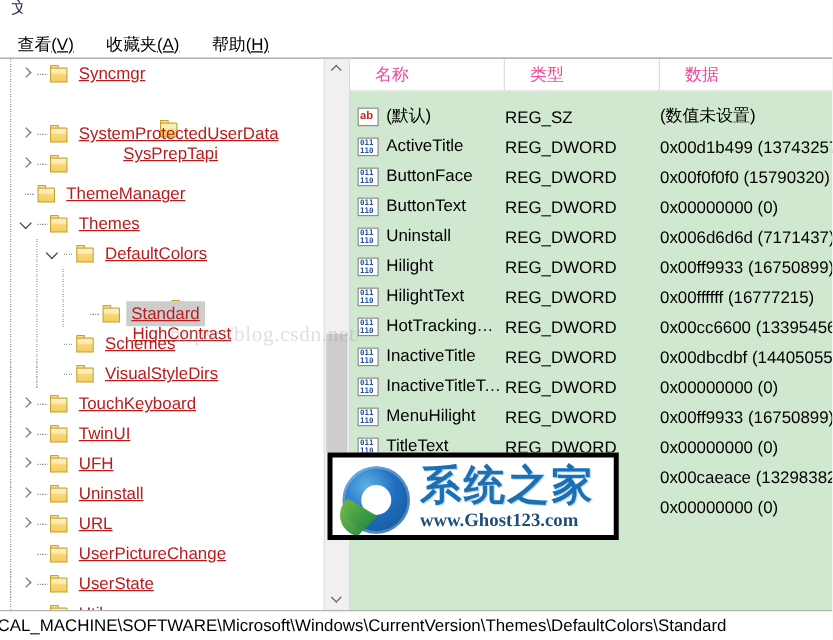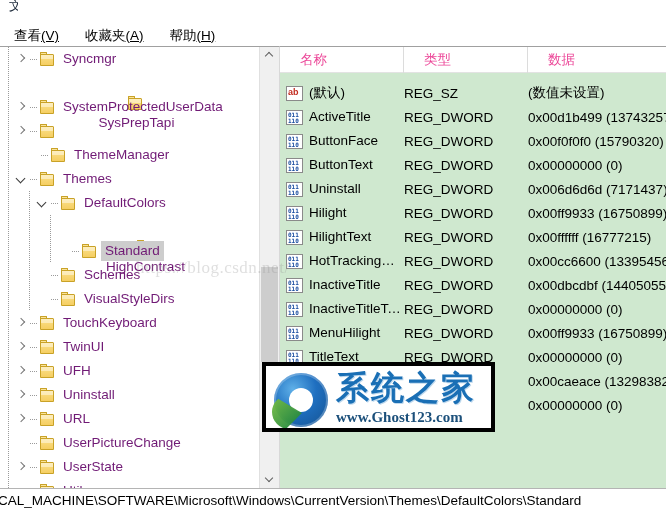--- a/index.html
+++ b/index.html
@@ -77,21 +77,22 @@
     overflow: hidden;
   }
   .tnode {
     position: relative;
     height: 24px;
     display: flex;
     align-items: center;
     white-space: nowrap;
     cursor: default;
     font-size: 13.5px;
-    color: #701a75;
+    color: #b91c1c;
+    text-decoration: underline;
   }
   .tnode-label {
     padding: 1px 4px 2px 4px;
     line-height: 17px;
   }
   .tnode.sel .tnode-label {
     background: #cdcdcd;
   }
   .twist {
     width: 16px; height: 24px;
@@ -436,21 +437,21 @@
           <div class="tnode" style="padding-left: 14px;">
             <div class="vline" style="left: 8px; top: 0px; height: 24px;"></div>
             <div class="twist collapsed"></div>
             <div class="dots"></div>
             <div class="folder">
               <div class="ftab"></div>
               <div class="fbody"></div>
               <div class="fshine"></div>
             </div>
           </div>
-          <div class="tnode" style="padding-left: 25px;">
+          <div class="tnode" style="padding-left: 4px;">
             <div class="vline" style="left: 8px; top: 0px; height: 24px;"></div>
             <div class="twist none"></div>
             <div class="dots"></div>
             <div class="folder">
               <div class="ftab"></div>
               <div class="fbody"></div>
               <div class="fshine"></div>
             </div>
             <div class="tnode-label">ThemeManager</div>
           </div>

